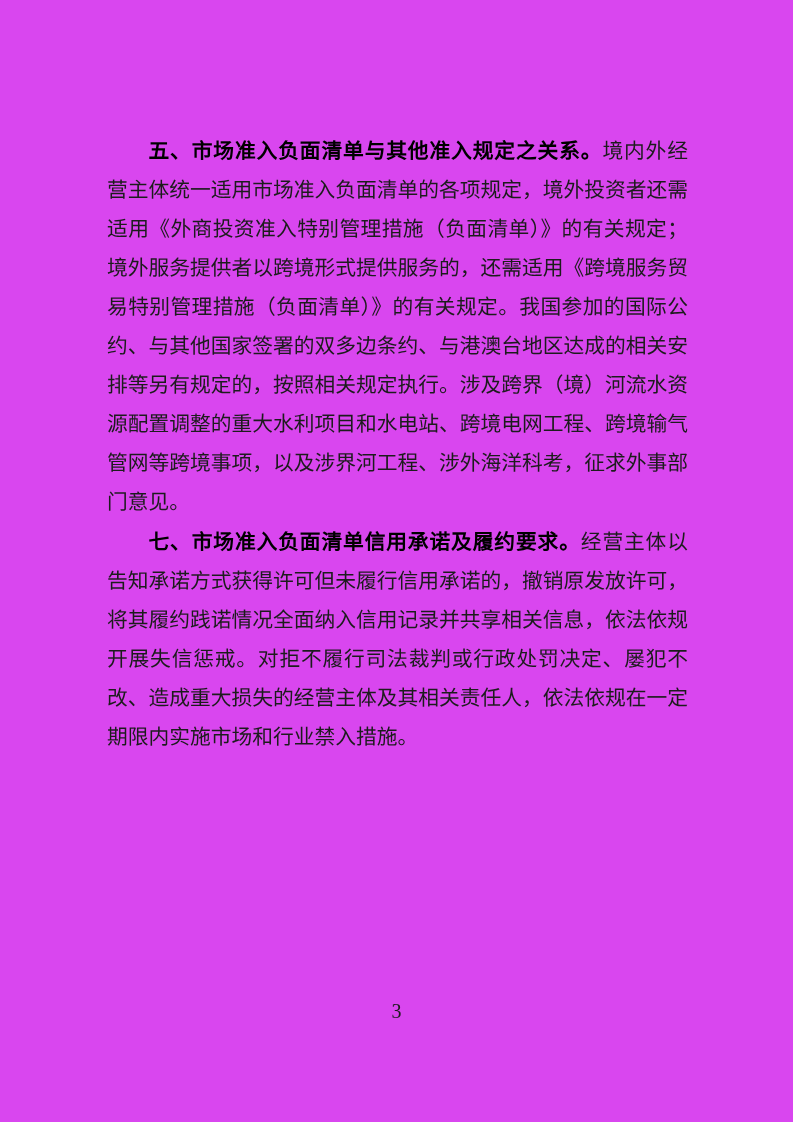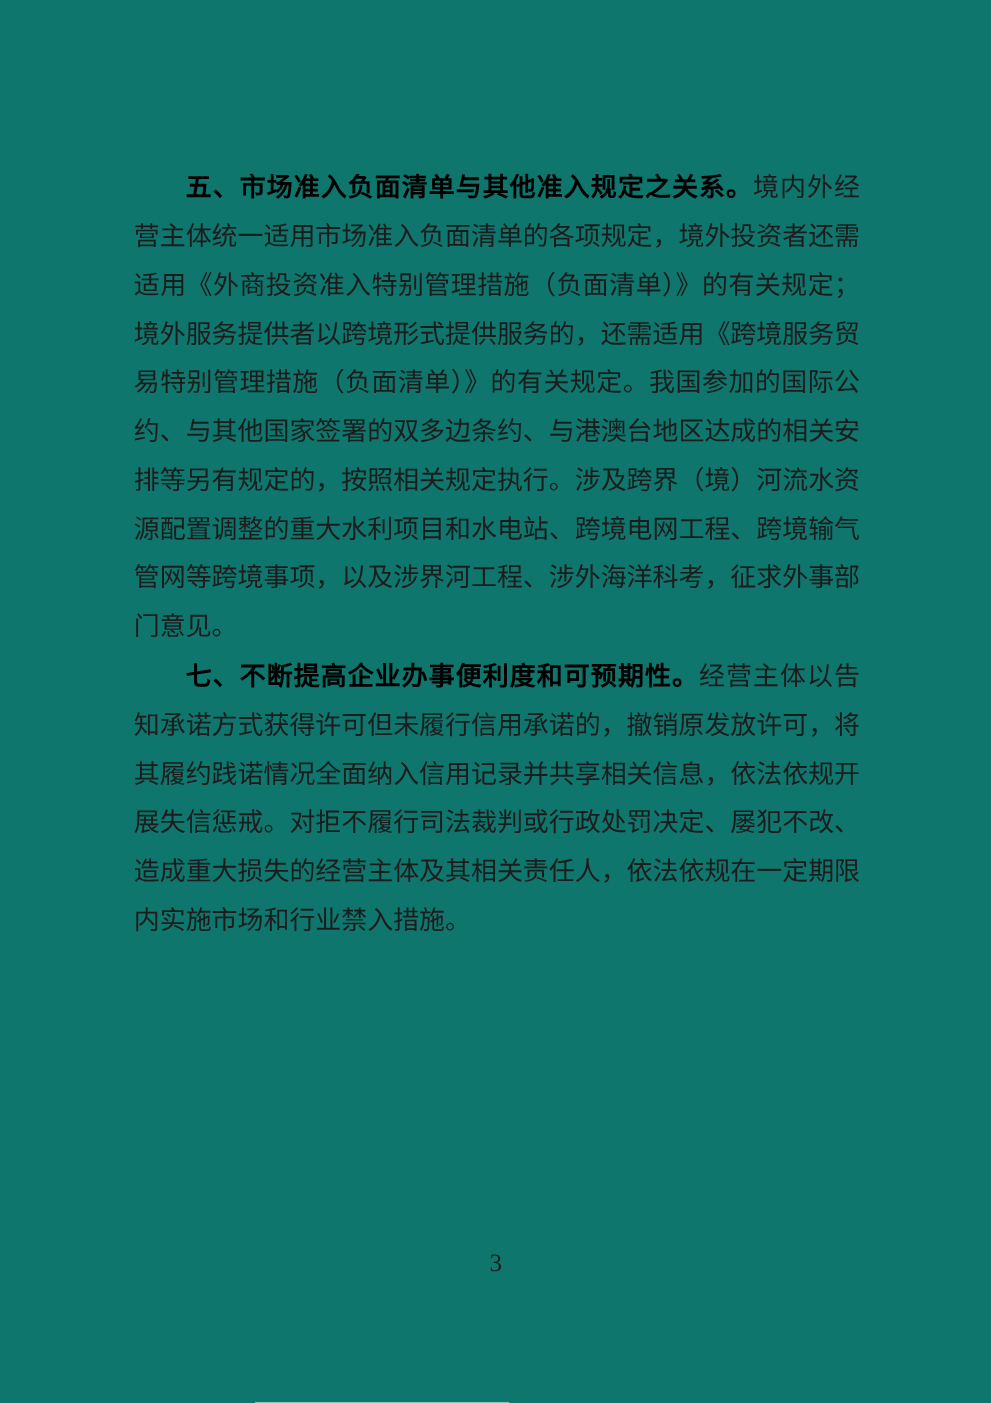--- a/index.html
+++ b/index.html
@@ -4,21 +4,21 @@
 <style>
   html, body {
     margin: 0;
     padding: 0;
     background: #ffffff;
   }
   .page {
     position: relative;
     width: 793px;
     height: 1122px;
-    background: #0f766e;
+    background: #d946ef;
     overflow: hidden;
     font-family: "Liberation Serif", "DejaVu Serif", serif;
   }
   .content {
     position: absolute;
     left: 107px;
     top: 131px;
     width: 581px;
     font-size: 20.75px;
     line-height: 39px;
@@ -54,18 +54,18 @@
 </style>
 </head>
 <body>
 
 <div class="page">
   <div class="content">
 
     <p class="para"><span class="para-heading">五、市场准入负面清单与其他准入规定之关系。</span><span class="para-body">境内外经营主体统一适用市场准入负面清单的各项规定，境外投资者还需适用《外商投资准入特别管理措施（负面清单）》的有关规定；境外服务提供者以跨境形式提供服务的，还需适用《跨境服务贸易特别管理措施（负面清单）》的有关规定。我国参加的国际公约、与其他国家签署的双多边条约、与港澳台地区达成的相关安排等另有规定的，按照相关规定执行。涉及跨界（境）河流水资源配置调整的重大水利项目和水电站、跨境电网工程、跨境输气管网等跨境事项，以及涉界河工程、涉外海洋科考，征求外事部门意见。</span></p>
 
 
-    <p class="para"><span class="para-heading">七、不断提高企业办事便利度和可预期性。</span><span class="para-body">经营主体以告知承诺方式获得许可但未履行信用承诺的，撤销原发放许可，将其履约践诺情况全面纳入信用记录并共享相关信息，依法依规开展失信惩戒。对拒不履行司法裁判或行政处罚决定、屡犯不改、造成重大损失的经营主体及其相关责任人，依法依规在一定期限内实施市场和行业禁入措施。</span></p>
+    <p class="para"><span class="para-heading">七、市场准入负面清单信用承诺及履约要求。</span><span class="para-body">经营主体以告知承诺方式获得许可但未履行信用承诺的，撤销原发放许可，将其履约践诺情况全面纳入信用记录并共享相关信息，依法依规开展失信惩戒。对拒不履行司法裁判或行政处罚决定、屡犯不改、造成重大损失的经营主体及其相关责任人，依法依规在一定期限内实施市场和行业禁入措施。</span></p>
 
   </div>
 
   <div class="page-number">3</div>
 </div>
 
 </body></html>

